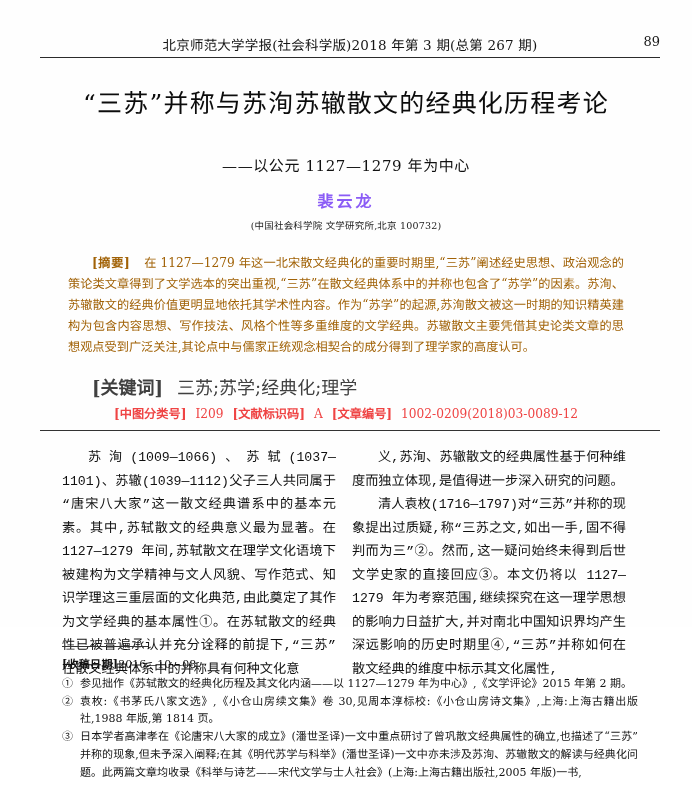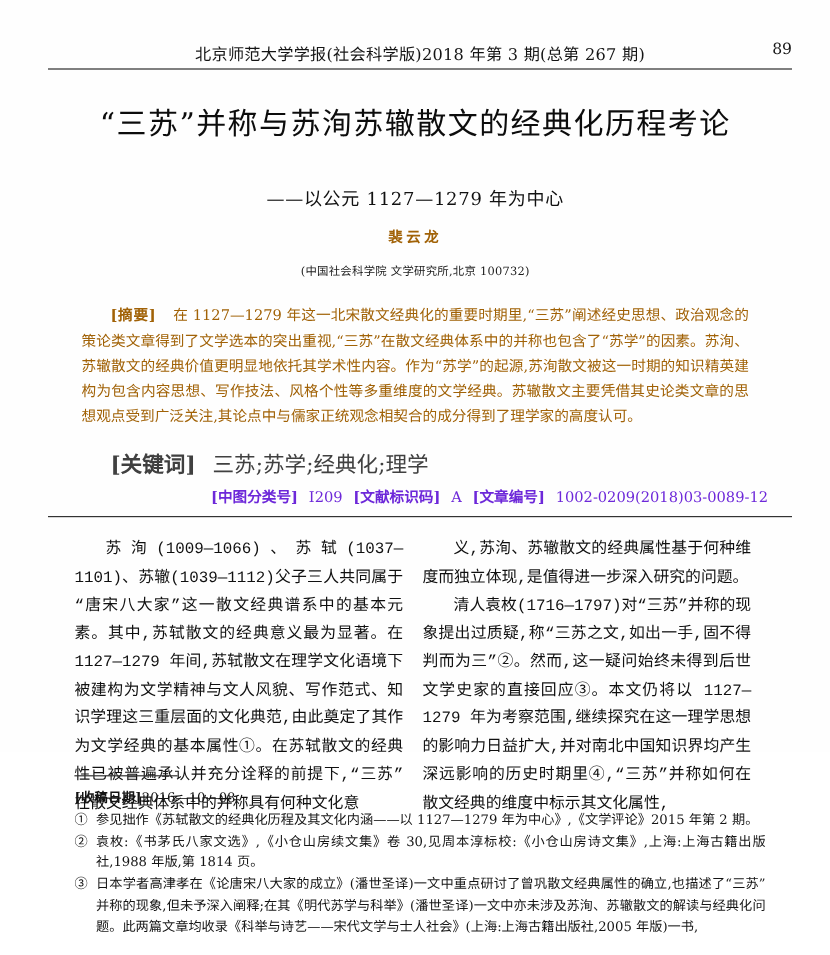--- a/index.html
+++ b/index.html
@@ -79,24 +79,24 @@
     font-size: 15px;
     letter-spacing: 0.6px;
     color: #111111;
   }
   .author {
     position: absolute;
     left: 46px;
     top: 188px;
     width: 600px;
     text-align: center;
-    font-size: 12px;
+    font-size: 16px;
     font-weight: 700;
     letter-spacing: 3px;
-    color: #a16207;
+    color: #8b5cf6;
   }
   .affiliation {
     position: absolute;
     left: 46px;
     top: 218px;
     width: 600px;
     text-align: center;
     font-size: 9.5px;
     letter-spacing: 0.2px;
     color: #1a1a1a;
@@ -128,26 +128,26 @@
     margin-top: 15px;
     font-size: 18px;
     line-height: 1.72;
     color: #404040;
     text-indent: 24px;
   }
   .keywords .lead { font-weight: 700; }
 
   .classline {
     position: absolute;
-    left: 84px;
+    left: 68px;
     top: 404px;
     width: 556px;
-    text-align: right;
+    text-align: center;
     font-size: 12.2px;
-    color: #6d28d9;
+    color: #ef4444;
   }
   .classline .lead { font-weight: 700; }
   .cl-sp { display: inline-block; width: 9px; }
 
   .abs-rule {
     position: absolute;
     left: 40px;
     top: 430px;
     width: 620px;
     height: 0;

